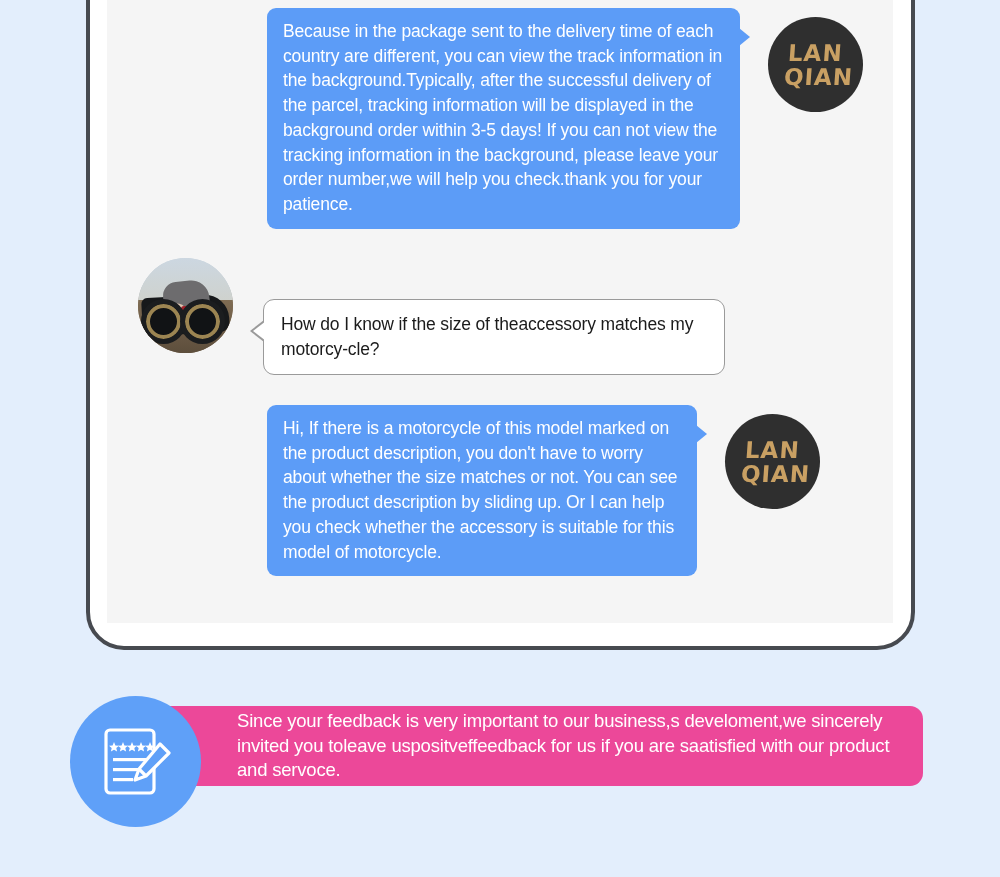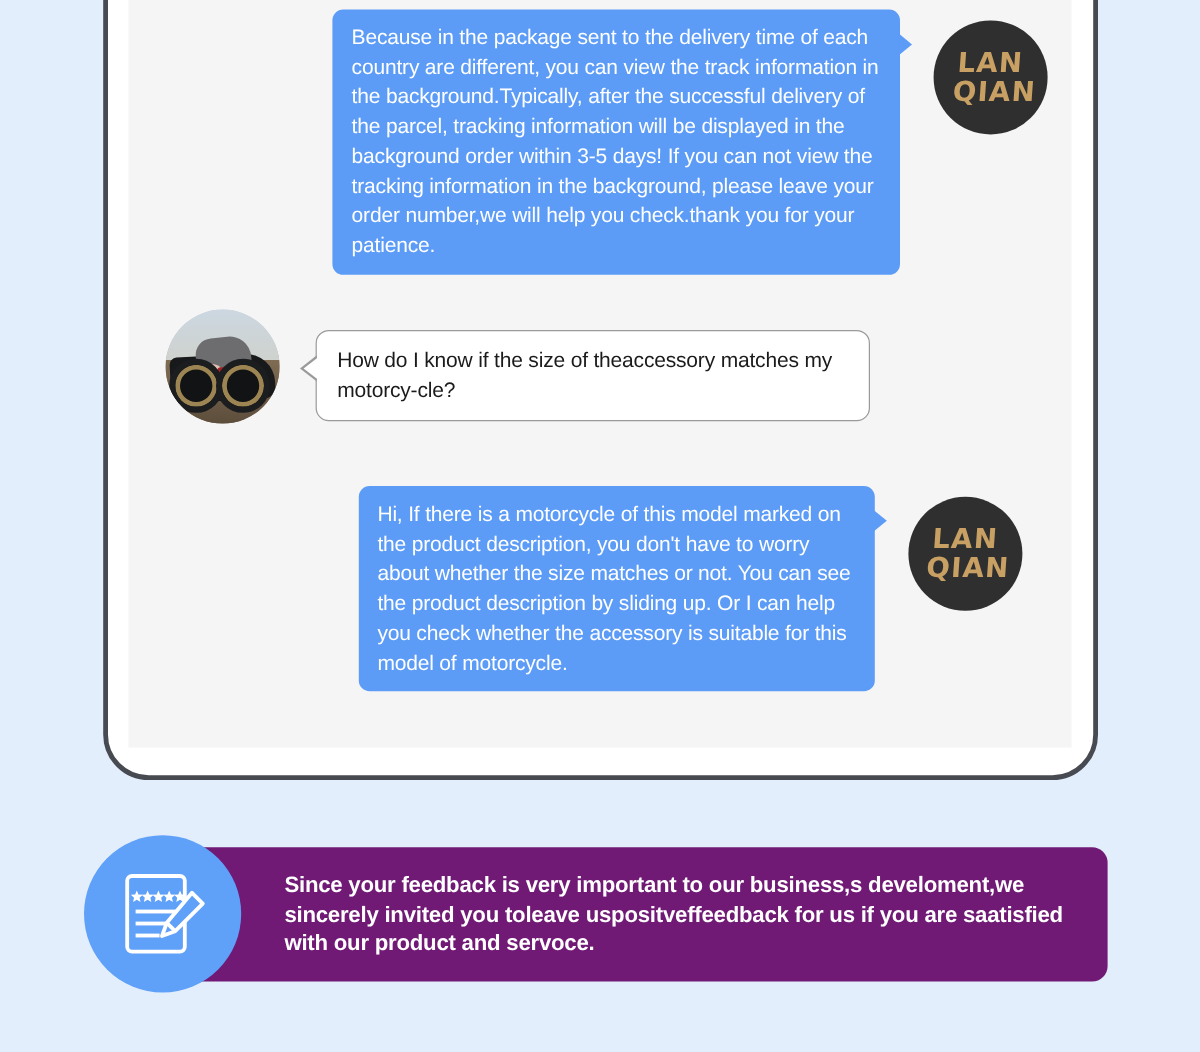--- a/index.html
+++ b/index.html
@@ -43,21 +43,21 @@
   }
 
   .row {
     position: absolute;
     display: flex;
     align-items: flex-start;
   }
 
   
   .row-right {
-    justify-content: center;
+    justify-content: flex-start;
   }
 
   .bubble {
     position: relative;
     box-sizing: border-box;
     border-radius: 9px;
     font-size: 17.5px;
     line-height: 24.7px;
     padding: 11px 16px 12px 16px;
     letter-spacing: -0.15px;
@@ -172,27 +172,26 @@
     position: absolute; left: 45%; top: 50%; width: 22%; height: 10%;
     background: #a3202a; border-radius: 3px;
   }
 
   
   #feedback-banner {
     position: absolute;
     left: 140px;
     top: 706px;
     width: 783px;
-    height: 112px;
-    background: #701a75;
+    height: 80px;
+    background: #ec4899;
     border-radius: 13px;
     box-sizing: border-box;
     display: flex;
     align-items: center;
-    font-weight: bold;
   }
   #feedback-text {
     color: #ffffff;
     font-size: 18.5px;
     line-height: 24.5px;
     letter-spacing: -0.2px;
     padding-left: 97px;
     padding-right: 20px;
   }
   #feedback-badge {
@@ -233,21 +232,21 @@
     <div class="avatar avatar-photo">
       <span class="ph-sky"></span>
       <span class="ph-ground"></span>
       <span class="ph-bike"></span>
       <span class="ph-rider"></span>
       <span class="ph-leg"></span>
       <span class="ph-red"></span>
       <span class="ph-wheel left"></span>
       <span class="ph-wheel right"></span>
     </div>
-    <div class="bubble bubble-white" style="width:462px; margin-left:30px; margin-top:17px; padding:12px 3px 13px 17px;">
+    <div class="bubble bubble-white" style="width:462px; margin-left:30px; margin-top:41px; padding:12px 3px 13px 17px;">
       <span class="tail-outer"></span>
       <span class="tail-inner"></span>
       <span>How do I know if the size of theaccessory matches my motorcy-cle?</span>
     </div>
   </div>
 
   <div class="row row-right" style="left:160px; top:405px; width:616px;">
     <div class="bubble bubble-blue" style="width:430px;">
       <span>Hi, If there is a motorcycle of this model marked on the product description, you don't have to worry about whether the size matches or not. You can see the product description by sliding up. Or I can help you check whether the accessory is suitable for this model of motorcycle.</span>
       <span class="tail"></span>

